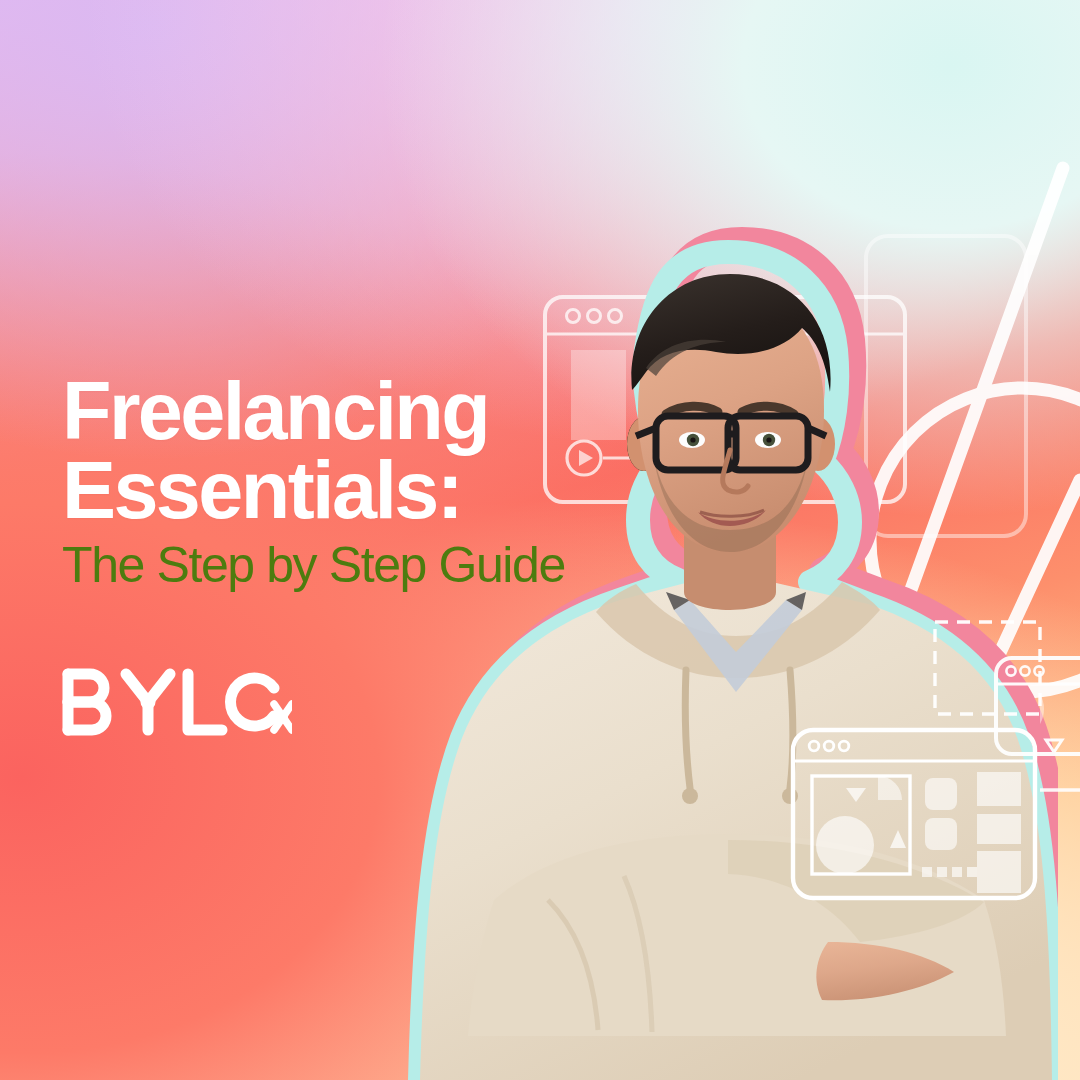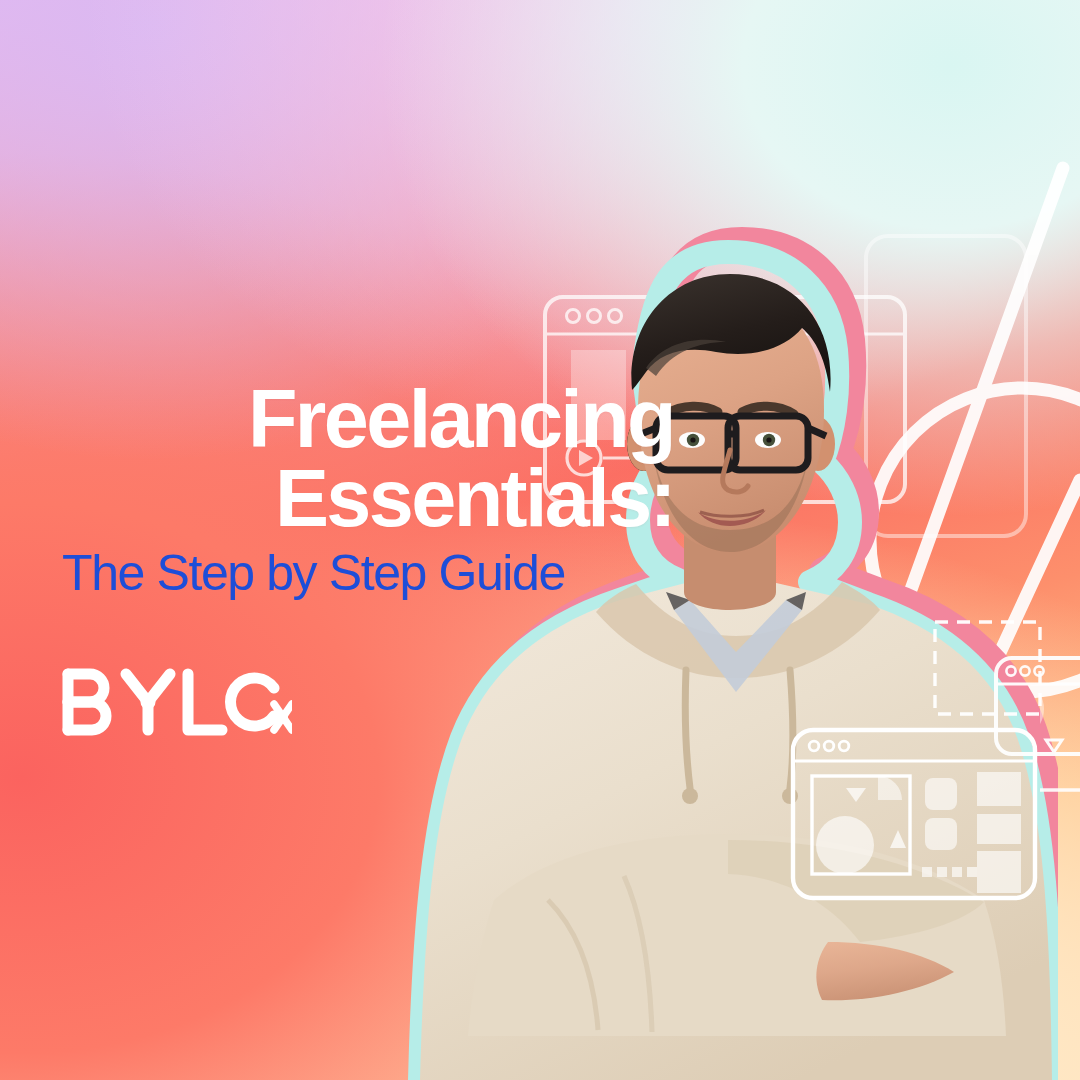--- a/index.html
+++ b/index.html
@@ -20,23 +20,23 @@
 
   
   .deco{position:absolute;inset:0;pointer-events:none;}
 
   
   .portrait{position:absolute;left:398px;top:200px;width:660px;height:880px;}
 
   
   .copy{position:absolute;left:62px;top:372px;width:620px;}
   .title{color:#fff;font-weight:bold;font-size:81px;line-height:0.98;
-         letter-spacing:-2.6px;margin:8px;white-space:pre-line;
-         text-shadow:0 1px 2px rgba(180,60,60,.07);text-align:right;}
-  .subtitle{color:#1d4ed8;font-weight:500;font-size:50px;line-height:1.06;
+         letter-spacing:-2.6px;margin:0;white-space:pre-line;
+         text-shadow:0 1px 2px rgba(180,60,60,.07);}
+  .subtitle{color:#4d7c0f;font-weight:500;font-size:50px;line-height:1.06;
             letter-spacing:-1.4px;margin:8px 0 0 0;}
 
   
   .logo{position:absolute;left:60px;top:668px;height:68px;}
 </style>
 </head>
 <body>
 
 <div id="card">
 

